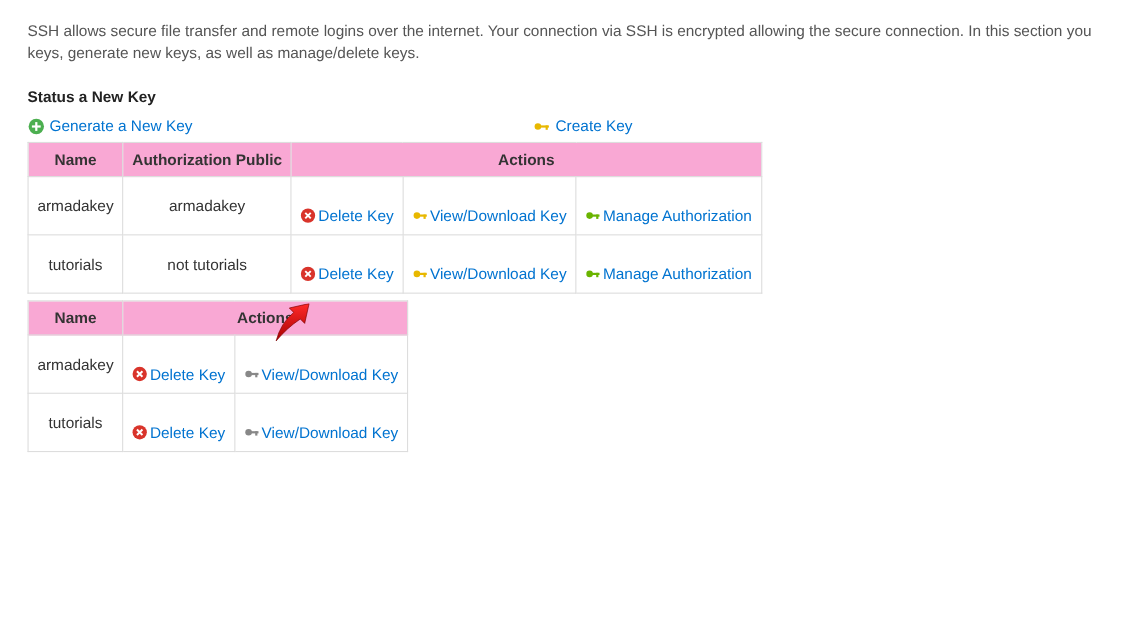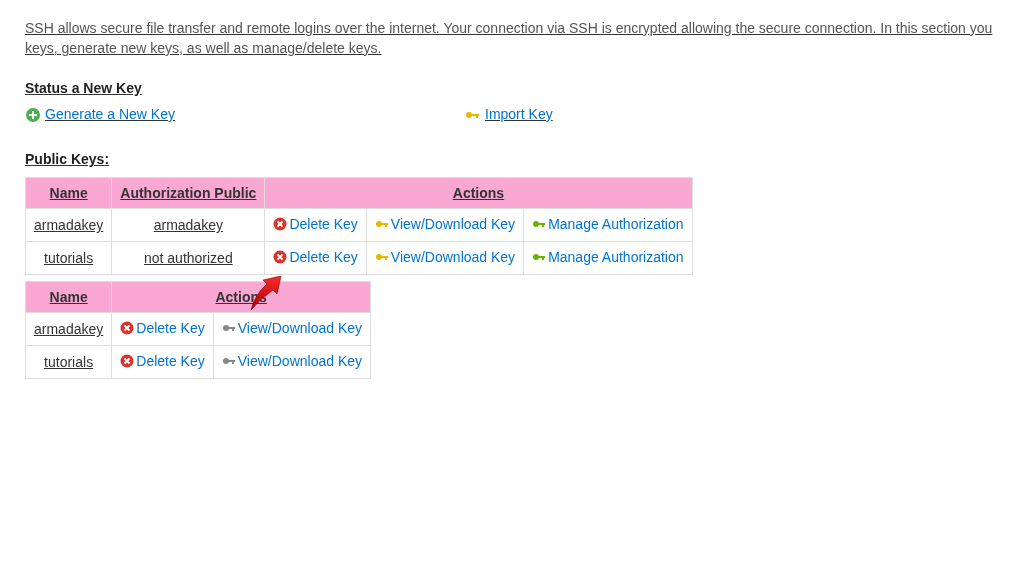--- a/index.html
+++ b/index.html
@@ -1,29 +1,29 @@
 <!DOCTYPE html>
 <html><head>
 <meta charset="utf-8">
 <style>
   html,body{margin:0;padding:0;font-family:"Helvetica Neue",Helvetica,Arial,sans-serif;font-size:14px;color:#333;background:#fff;}
-  .page{width:1024px;height:576px;position:relative;overflow:hidden;text-decoration:underline;}
+  .page{width:1024px;height:576px;position:relative;overflow:hidden;}
   .content{padding:0 0 0 25px;}
   .intro{color:#555;line-height:20px;padding-top:4px;}
   h4{font-weight:700;color:#222;margin:22px 0 10px 0;font-size:14px;}
   h4.sub{margin-top:28px;}
-  .action-row{display:flex;}
+  .action-row{display:flex;gap:20px;}
   .action-row .col{width:440px;}
   a.link{color:#0073d0;text-decoration:none;}
   .ico{display:inline-block;vertical-align:middle;margin-right:4px;}
   .ico svg{display:block;}
   table{border-collapse:collapse;margin-top:6px;}
   th,td{border:1px solid #ddd;padding:7px 8px;text-align:center;vertical-align:middle;white-space:nowrap;font-size:14px;}
   th{background:#f9a8d4;font-weight:700;text-align:center;color:#333;margin-left:44px;}
-  .lnk{color:#0073d0;text-decoration:none;}
+  .lnk{color:#0073d0;text-decoration:none;margin-top:20px;}
   .cell-link{display:inline-flex;align-items:center;}
   .cell-link .ico{margin-right:2px;}
   
   .arrow{position:absolute;left:245px;top:276px;width:40px;height:36px;pointer-events:none;}
 </style>
 </head>
 <body>
 <div class="page">
   <div class="content">
     <p class="intro">SSH allows secure file transfer and remote logins over the internet. Your connection via SSH is encrypted allowing the secure connection. In this section you keys, generate new keys, as well as manage/delete keys.</p>
@@ -42,26 +42,25 @@
         </a>
       </div>
       <div class="col">
         <a href="#" class="link">
           <span class="ico">
             <svg width="16" height="16" viewBox="0 0 16 16">
               <circle cx="4" cy="8" r="3" fill="#e8b800"></circle>
               <rect x="6" y="7" width="8" height="2" fill="#e8b800"></rect>
               <rect x="11" y="7" width="2" height="4" fill="#e8b800"></rect>
             </svg>
-          </span><span>Import Key</span>
+          </span><span>Create Key</span>
         </a>
       </div>
     </div>
 
-    <h4 class="sub"><span>Public Keys</span>:</h4>
     <table>
       <thead>
         <tr>
           <th>Name</th>
           <th>Authorization Public</th>
           <th colspan="3">Actions</th>
         </tr>
       </thead>
       <tbody>
         <tr>
@@ -98,21 +97,21 @@
                     <rect x="6" y="6" width="7" height="2" fill="#6ab400"></rect>
                     <rect x="10" y="6" width="2" height="4" fill="#6ab400"></rect>
                   </svg>
               </span>
                 <span>Manage Authorization</span>
             </a>
           </td>
         </tr>
         <tr>
           <td>tutorials</td>
-          <td>not authorized</td>
+          <td>not tutorials</td>
           <td>
             <a href="#" class="lnk cell-link">
               <span class="ico">
                 <svg width="14" height="14" viewBox="0 0 14 14">
                     <circle cx="7" cy="7" r="6.5" fill="#d9342b"></circle>
                     <path d="M4.5 4.5 L9.5 9.5 M9.5 4.5 L4.5 9.5" stroke="#fff" stroke-width="1.8"></path>
                   </svg>
               </span>
                 <span>Delete Key</span>
             </a>

